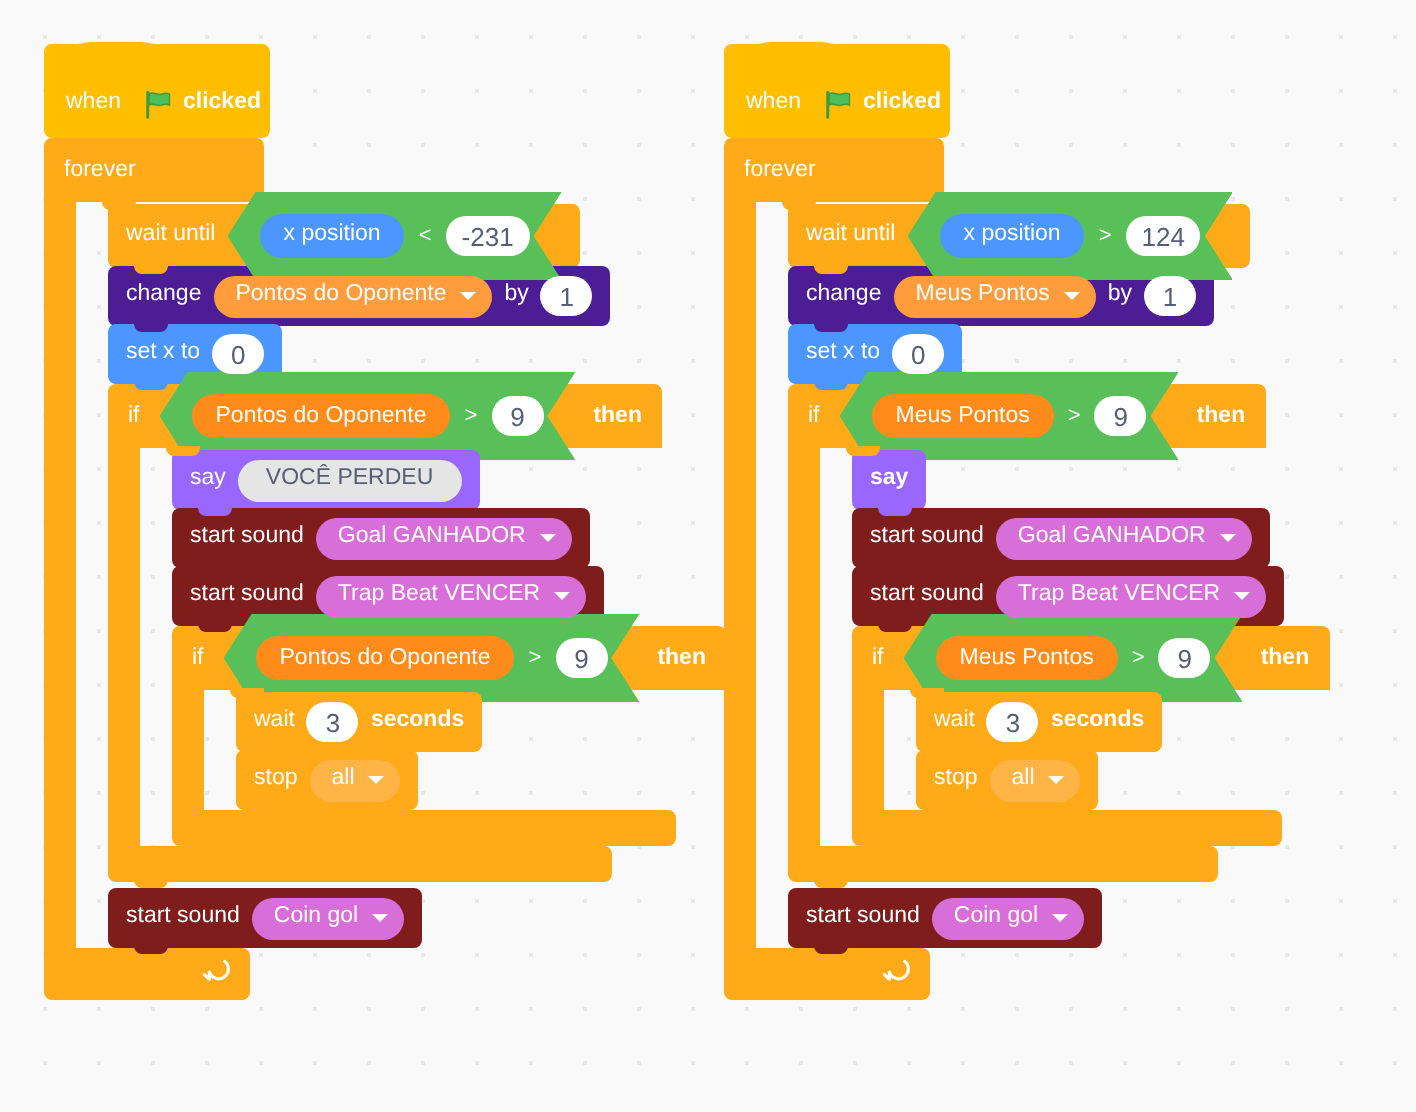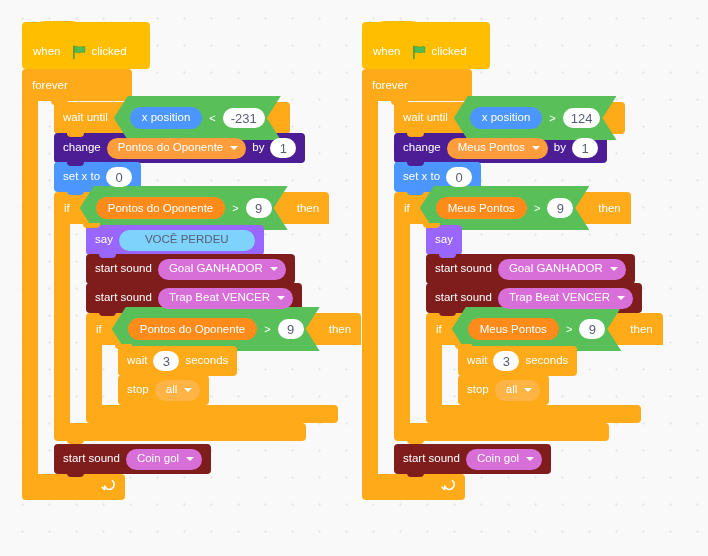--- a/index.html
+++ b/index.html
@@ -56,33 +56,33 @@
     bottom: -3px;
     width: 17px;
     height: 5px;
     background: inherit;
     border-radius: 0 0 4px 4px;
     z-index: 1;
   }
   .blk.no-notch::after { display: none; }
 
   .lbl { margin-right: 6px; }
-  .lbl:last-child { margin-right: 0; }
+  .lbl:last-child { margin-right: 0; font-weight: bold; }
   .c-control  { background: #ffab19; }
   .c-motion   { background: #4c97ff; }
   .c-looks    { background: #9966ff; }
   .c-sound    { background: #7f1d1d; }
   .c-vars     { background: #4c1d95; }
 
   
   .hat {
     position: relative;
     box-sizing: border-box;
     height: 47px;
-    padding: 0 23px 0 11px;
+    padding: 0 4px 0 11px;
     display: flex;
     align-items: flex-end;
     background: #ffbf00;
     border-radius: 4px;
     color: #fff;
     font-size: 11.5px;
     width: max-content;
     min-width: 108px;
   }
   .hat .hat-cap {
@@ -192,22 +192,22 @@
     color: #575e75;
     border-radius: 12px;
     font-size: 13px;
     box-sizing: border-box;
   }
   .oval-text {
     display: inline-flex;
     align-items: center;
     justify-content: center;
     height: 21px;
-    padding: 0 26px;
-    background: #7dd3fc;
+    padding: 0 14px;
+    background: #e5e5e5;
     color: #575e75;
     border-radius: 12px;
     font-size: 11.5px;
     box-sizing: border-box;
   }
   .dropdown {
     display: inline-flex;
     align-items: center;
     height: 21px;
     padding: 0 8px 0 11px;

